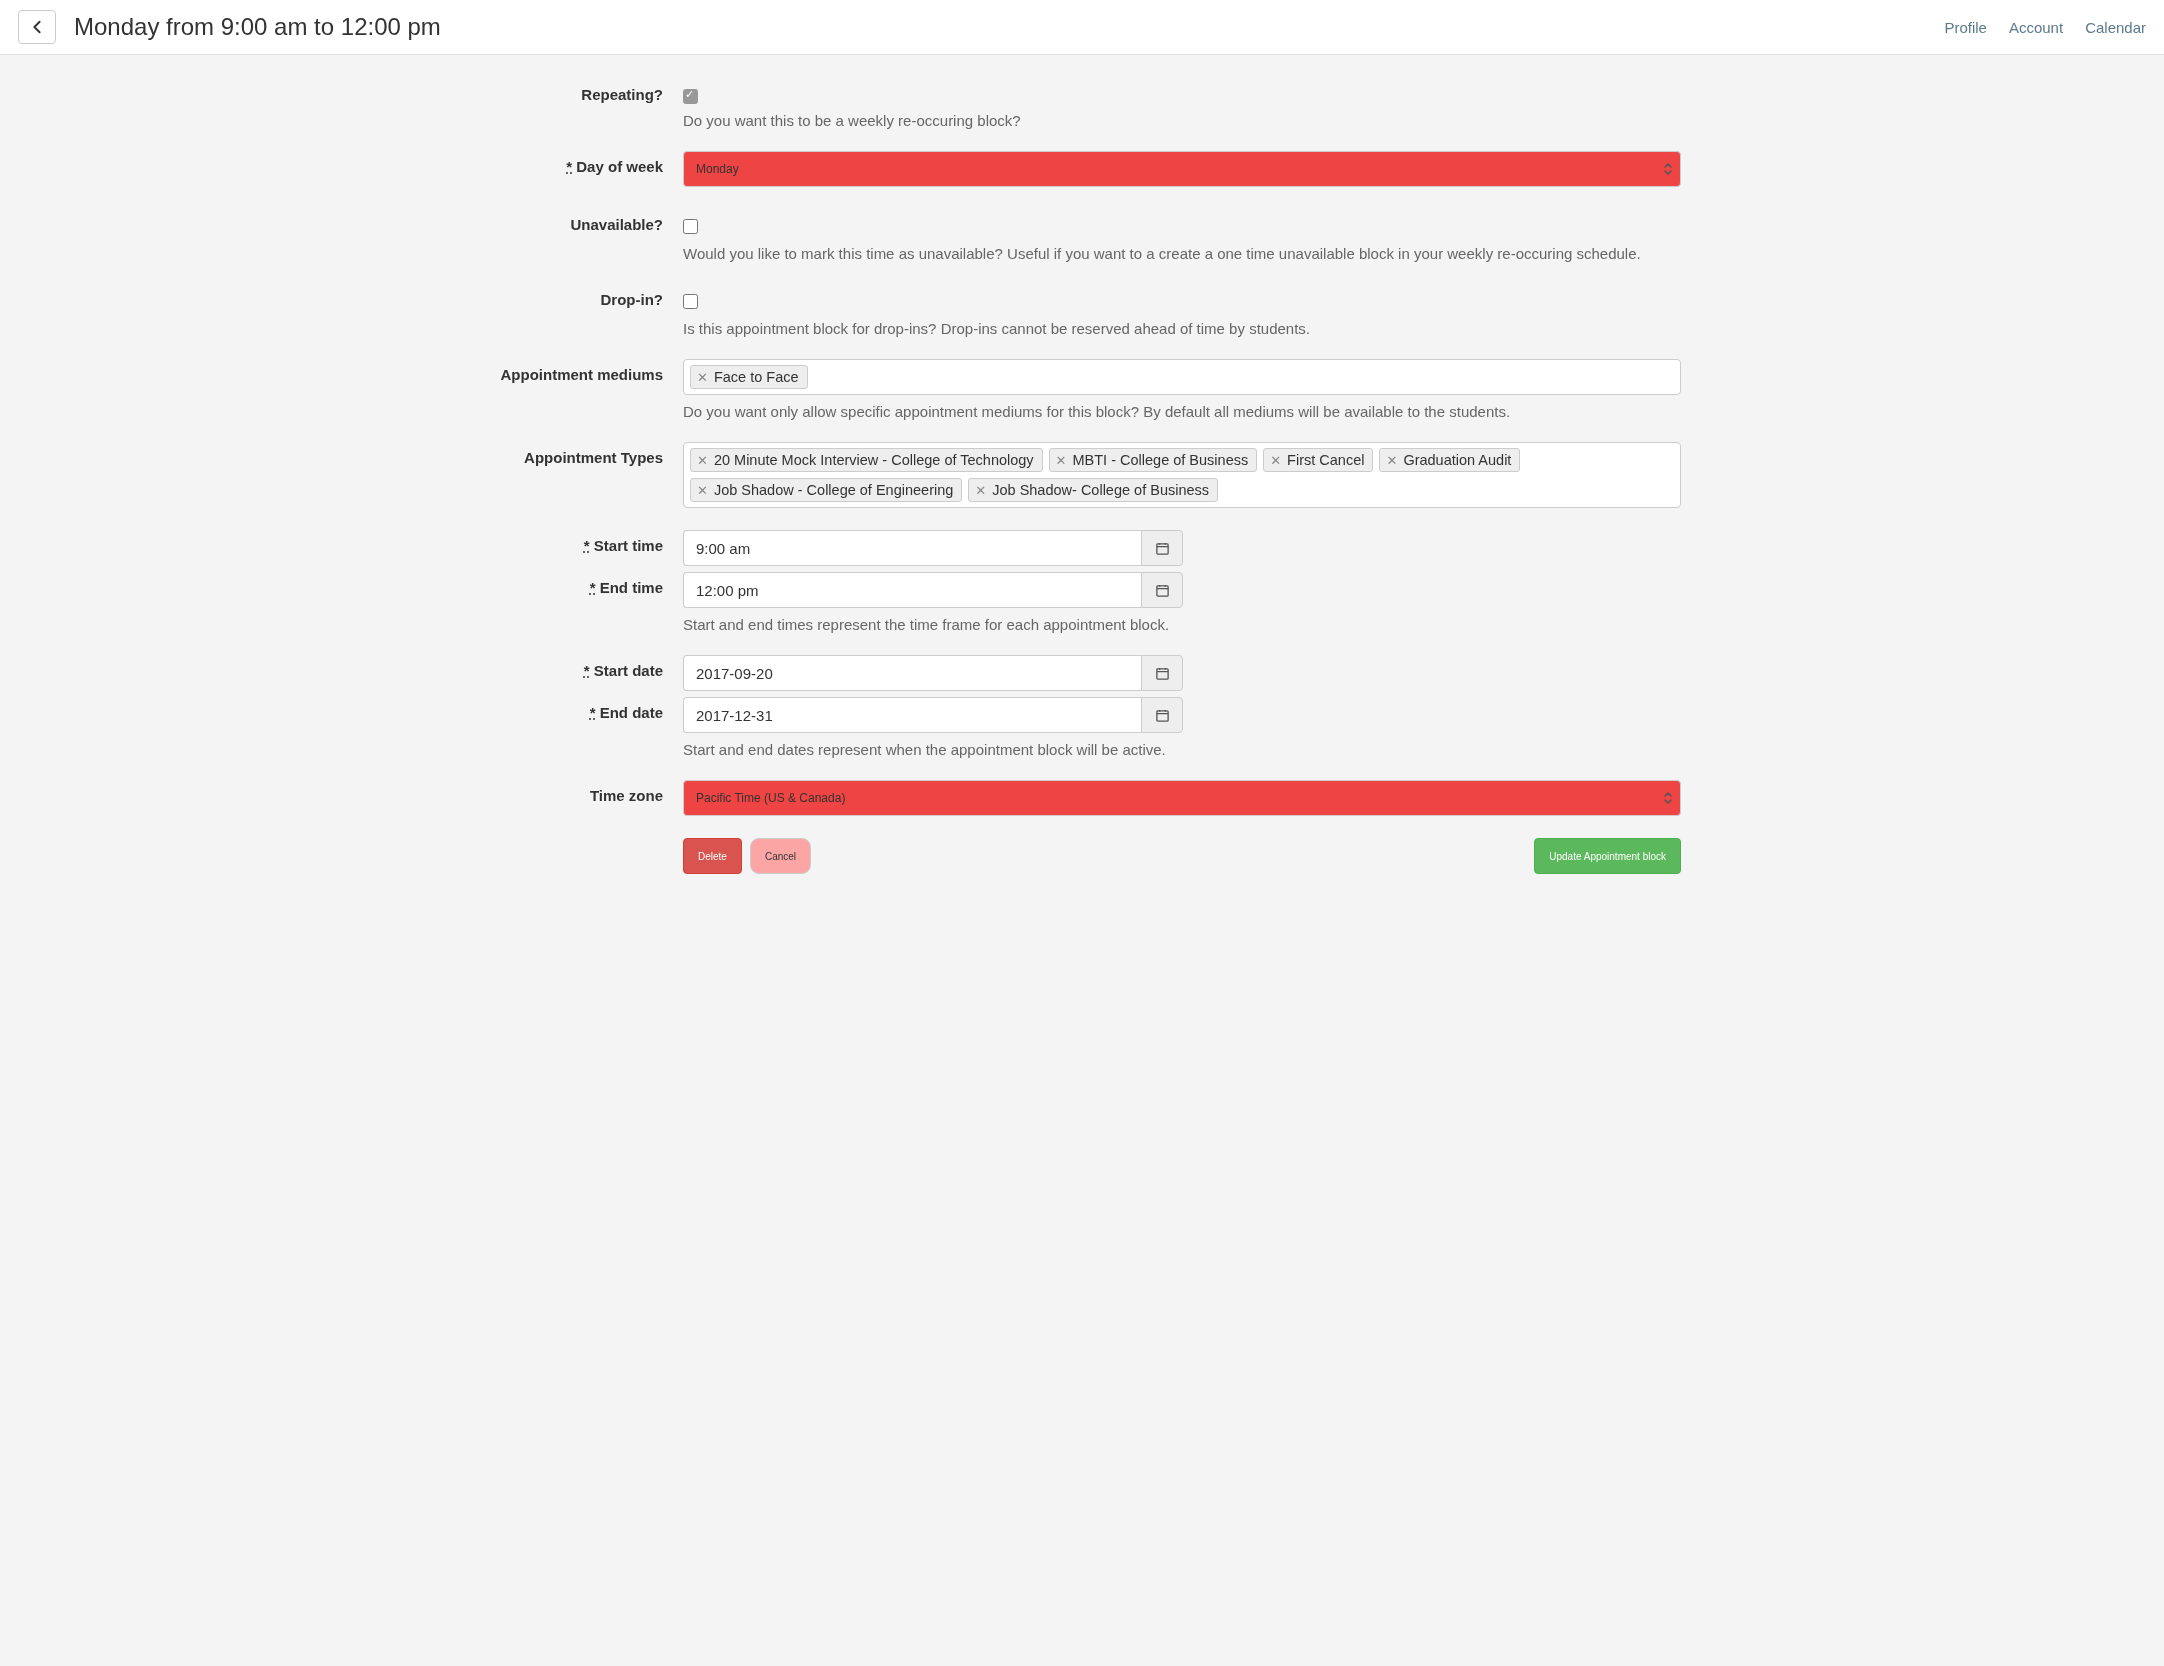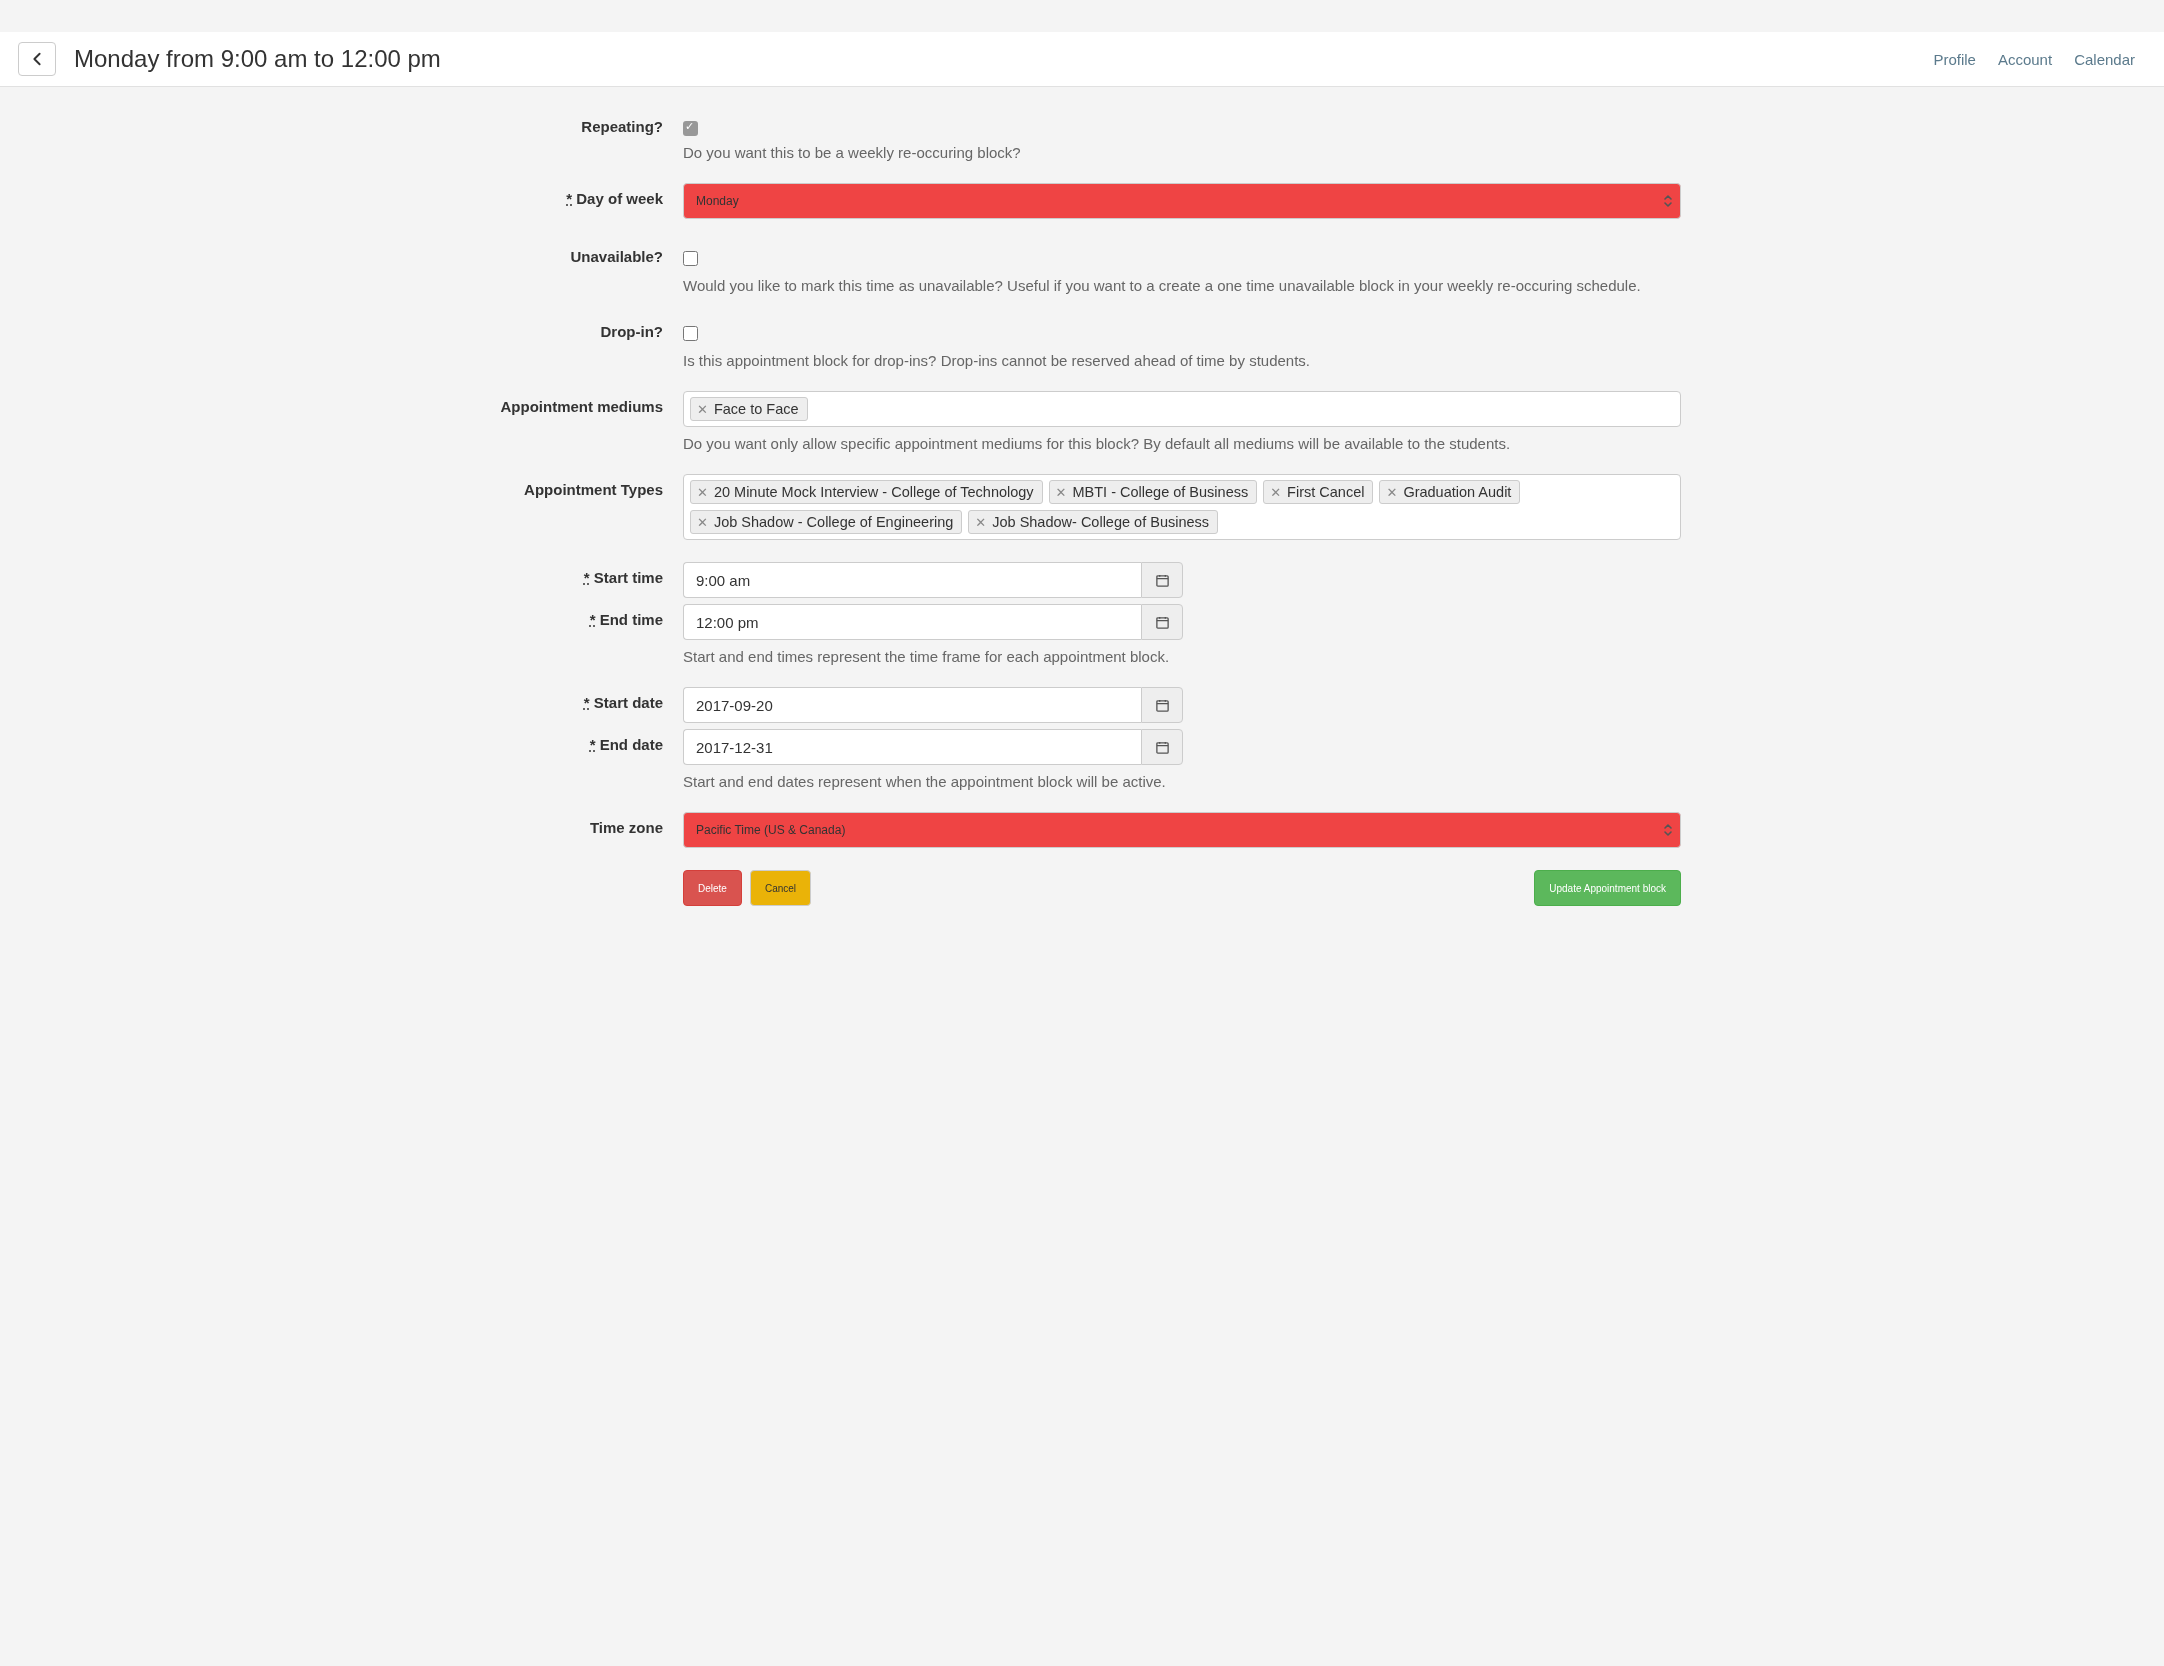--- a/index.html
+++ b/index.html
@@ -5,25 +5,24 @@
   * { box-sizing: border-box; margin: 0; padding: 0; }
   body {
     font-family: -apple-system, BlinkMacSystemFont, "Segoe UI", Helvetica, Arial, sans-serif;
     background: #f4f4f4;
     color: #333;
     font-size: 14px;
   }
   .header {
     background: #fff;
     border-bottom: 1px solid #e1e1e1;
-    padding: 10px 29px 10px 18px;
+    padding: 10px 18px 10px 18px;
     display: flex;
     align-items: center;
     justify-content: space-between;
-    margin-top: 32px;
   }
   .header-left { display: flex; align-items: center; gap: 18px; }
   .back-btn {
     width: 38px; height: 34px;
     border: 1px solid #ccc;
     border-radius: 4px;
     background: #fff;
     display: flex; align-items: center; justify-content: center;
     cursor: pointer;
     color: #333;
@@ -175,21 +174,21 @@
     height: 36px;
     padding: 0 14px;
     border-radius: 4px;
     font-size: 10px;
     cursor: pointer;
     border: 1px solid transparent;
     display: inline-flex;
     align-items: center;
   }
   .btn-danger { background: #d9534f; color: #fff; border-color: #d43f3a; }
-  .btn-default { background: #eab308; color: #333; border-color: #ccc; }
+  .btn-default { background: #fca5a5; color: #333; border-color: #ccc; border-radius: 9px; }
   .btn-success { background: #5cb85c; color: #fff; border-color: #4cae4c; }
   .actions-row {
     display: flex;
     justify-content: space-between;
     align-items: center;
   }
   .actions-left { display: flex; gap: 8px; }
 </style>
 </head>
 <body>

